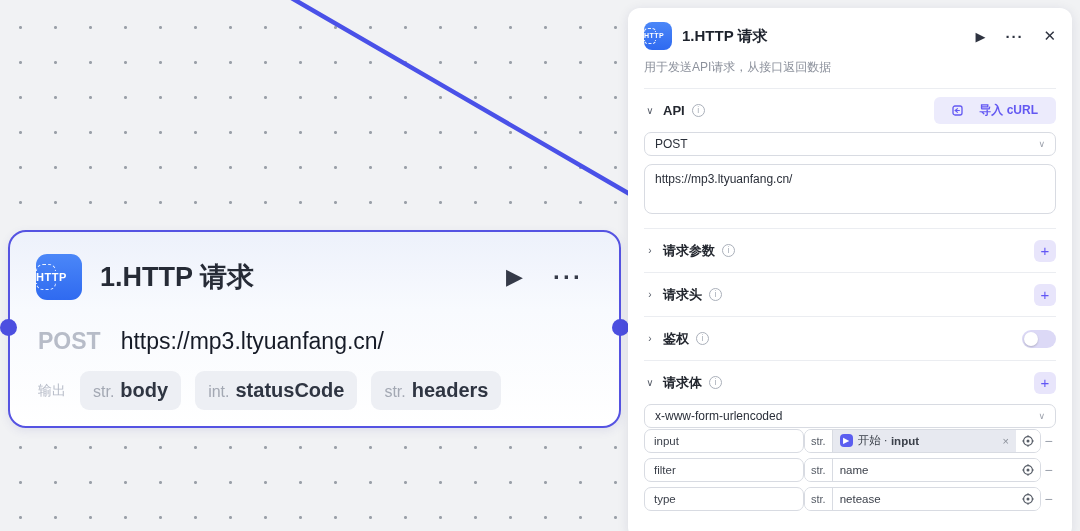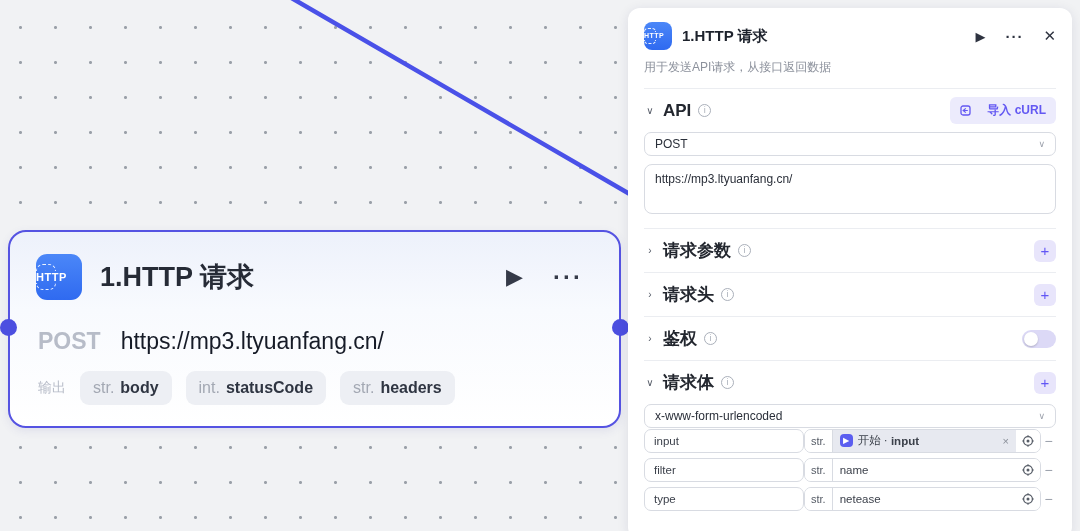--- a/index.html
+++ b/index.html
@@ -40,46 +40,46 @@
   .node-actions { margin-left:auto; display:flex; align-items:center; gap:30px; }
   .node-play { font-size:22px; color:#353a48; cursor:pointer; }
   .node-more { font-size:24px; font-weight:bold; color:#353a48; letter-spacing:2px; cursor:pointer; }
   .node-url-row { display:flex; align-items:baseline; gap:20px; padding:28px 26px 0 28px; }
   .method-label { font-size:23px; font-weight:bold; color:#b7bcc8; }
   .url-text { font-size:23px; color:#161b27; }
   .node-out-row { display:flex; align-items:center; gap:14px; padding:16px 26px 0 28px; }
   .out-label { font-size:14px; color:#b7bcc8; }
   .out-tag { display:flex; align-items:baseline; gap:6px; background:#edeff4; border-radius:9px; padding:8px 13px; }
   .out-type { font-size:16px; color:#a3a8b3; }
-  .out-name { font-size:16px; font-weight:bold; color:#2f3542; }
+  .out-name { font-size:20px; font-weight:bold; color:#2f3542; }
   .port { position:absolute; width:17px; height:17px; border-radius:50%; background:#4c4fe0; top:87px; }
   .port.left { left:-10px; } .port.right { right:-10px; }
 
   
   .panel {
     position:absolute; left:628px; top:8px; width:444px; height:531px;
     background:#fff; border-radius:12px; box-shadow:0 2px 12px rgba(30,30,80,.10);
     padding:0 16px;
   }
   .panel-header { display:flex; align-items:center; gap:10px; padding-top:14px; }
   .panel-title { font-size:15px; font-weight:bold; color:#1d222c; }
   .panel-actions { margin-left:auto; display:flex; align-items:center; gap:20px; color:#2e3340; }
   .p-play { font-size:13px; cursor:pointer; }
   .p-more { font-size:15px; font-weight:bold; letter-spacing:1px; cursor:pointer; }
   .p-close { font-size:15px; cursor:pointer; }
   .panel-sub { font-size:12px; color:#8c919c; margin-top:9px; }
   .divider { height:1px; background:#ebedf1; margin-top:12px; }
   .sec-head { display:flex; align-items:center; gap:7px; height:43px; }
   .chev { font-size:10px; color:#565c68; width:12px; text-align:center; }
-  .sec-label { font-size:17px; font-weight:bold; color:#23272f; }
+  .sec-label { font-size:13px; font-weight:bold; color:#23272f; }
   .info-icon { width:13px; height:13px; border:1px solid #aab0ba; border-radius:50%;
     color:#aab0ba; font-size:9px; line-height:11px; text-align:center; font-style:normal; }
   .curl-btn { margin-left:auto; display:flex; align-items:center; gap:16px; background:#ecebfc;
     color:#6358f2; font-size:12px; font-weight:bold; border:none; border-radius:6px;
-    padding:5px 10px; cursor:pointer; }
+    padding:5px 18px; cursor:pointer; }
   .plus-btn { margin-left:auto; width:22px; height:22px; border:none; border-radius:6px;
     background:#e8e5fb; color:#6156f5; font-size:15px; line-height:20px; cursor:pointer; }
   .select { display:flex; align-items:center; justify-content:space-between; height:24px;
     border:1px solid #d8dbe2; border-radius:7px; padding:0 10px; background:#fff; cursor:pointer; }
   .select .sel-val { font-size:12px; color:#2a2f39; }
   .select .sel-chev { font-size:9px; color:#9ba0ab; }
   .url-box { margin-top:8px; height:50px; border:1px solid #d8dbe2; border-radius:8px;
     padding:7px 10px; font-size:12px; color:#2a2f39; background:#fff; }
   .toggle { margin-left:auto; width:34px; height:18px; border-radius:9px; background:#dcd9f6;
     position:relative; cursor:pointer; }

